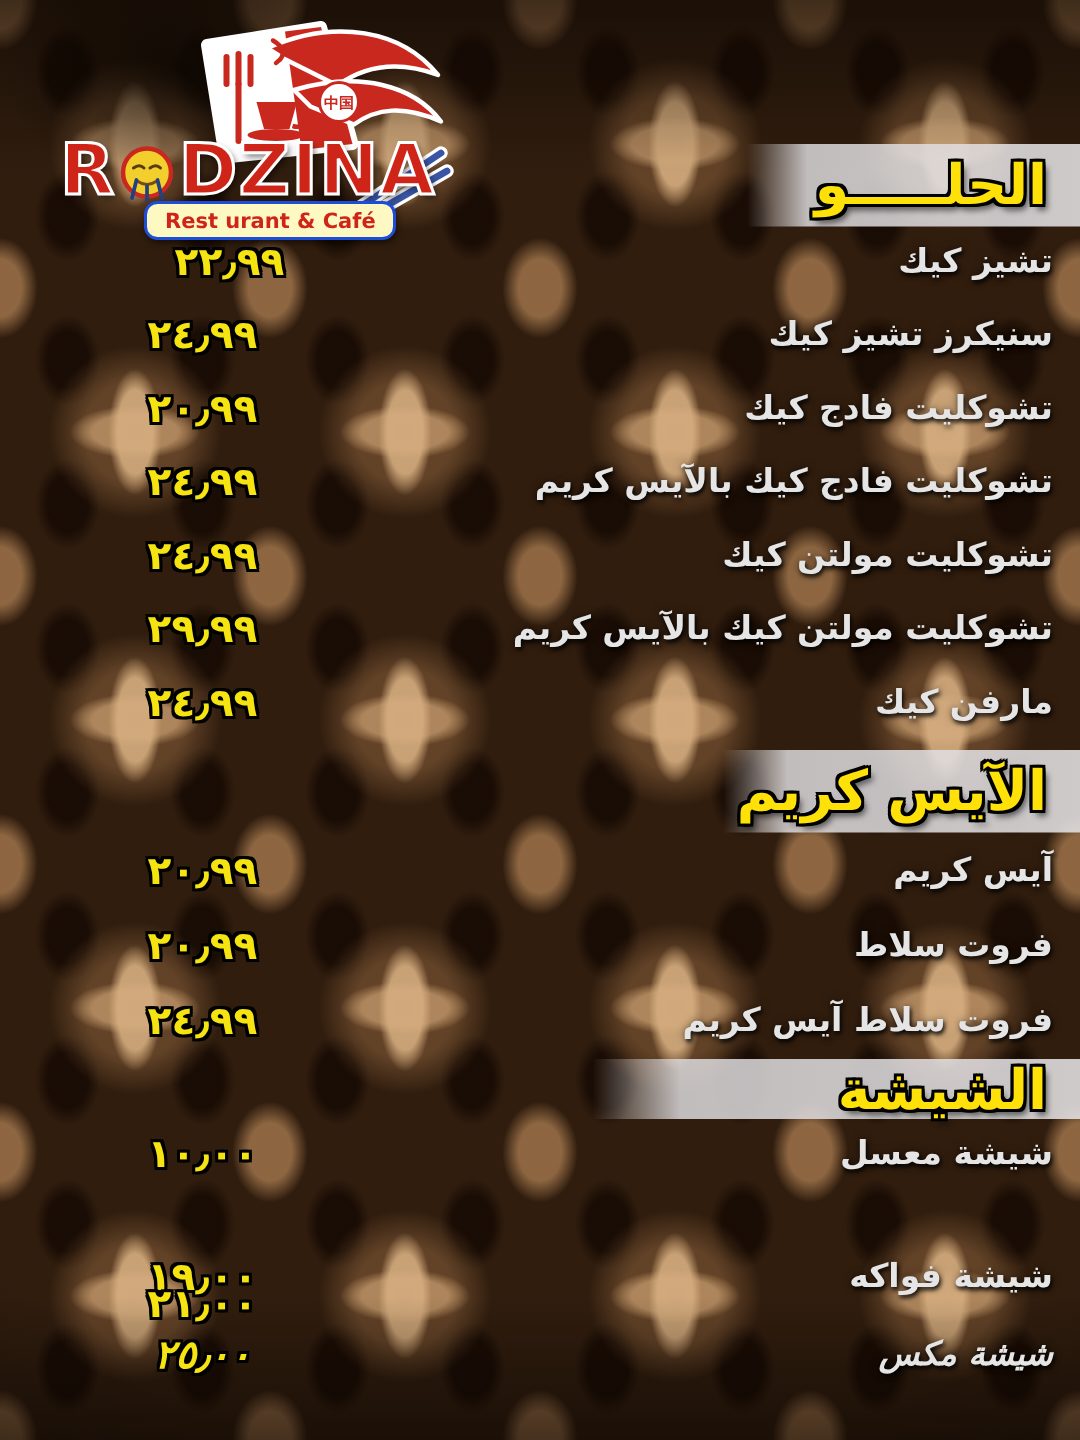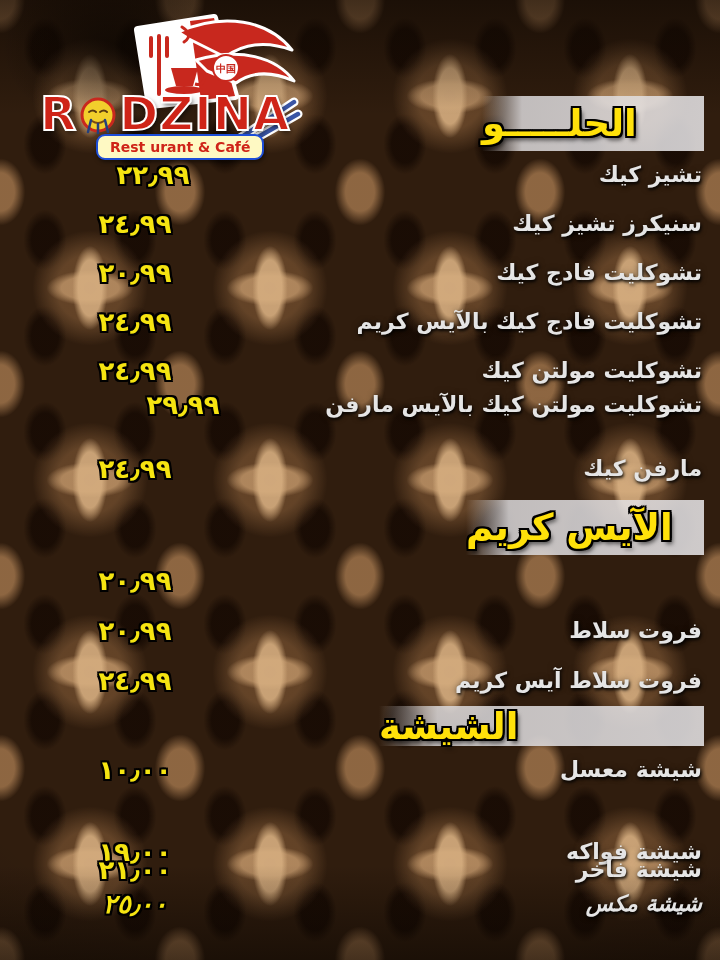--- a/index.html
+++ b/index.html
@@ -50,22 +50,22 @@
   }
   .face-wrap{width:40px; height:40px; margin:4px 1px 0 1px; flex:0 0 auto;}
   .ribbon{
     position:absolute; left:58px; top:126px;
     background:#fef9c3; border:2px solid #1d4ed8; border-radius:9px;
     padding:1px 12px 2px 12px; box-shadow:1px 2px 4px rgba(0,0,0,.5);
   }
   .ribbon span{font-size:14px; font-weight:bold; color:#cf2418; white-space:nowrap;}
   
   .band{
-    position:absolute; right:16px; height:55px;
-    display:flex; align-items:center; justify-content:flex-start;
+    position:absolute; right:0; height:55px;
+    display:flex; align-items:center; justify-content:flex-end;
     padding-right:22px; box-sizing:border-box;
     background:linear-gradient(to right, rgba(216,214,216,0) 0%, rgba(219,217,219,.85) 18%, rgba(228,226,228,.88) 100%);
   }
   .band .title{
     direction:rtl; font-size:37px; font-weight:bold; color:#ffe10a; line-height:1;
     text-shadow:-2px -2px 0 #000, 2px -2px 0 #000, -2px 2px 0 #000, 2px 2px 0 #000,
                  -2px 0 0 #000, 2px 0 0 #000, 0 -2px 0 #000, 0 2px 0 #000, 3px 4px 4px rgba(0,0,0,.6);
   }
   
   .row{
@@ -163,34 +163,35 @@
     <span class="name">تشوكليت فادج كيك</span>
   </div>
   <div class="row" style="top:297px;">
     <span class="price">٢٤٫٩٩</span>
     <span class="name">تشوكليت فادج كيك بالآيس كريم</span>
   </div>
   <div class="row" style="top:346px;">
     <span class="price">٢٤٫٩٩</span>
     <span class="name">تشوكليت مولتن كيك</span>
   </div>
-  <div class="row" style="top:380px;margin-left:48px;">
+  <div class="row" style="top:395px;">
     <span class="price">٢٩٫٩٩</span>
-    <span class="name">تشوكليت مولتن كيك بالآيس مارفن</span>
+    <span class="name">تشوكليت مولتن كيك بالآيس كريم</span>
   </div>
   <div class="row" style="top:444px;">
     <span class="price">٢٤٫٩٩</span>
     <span class="name">مارفن كيك</span>
   </div>
 
   <div class="band" style="top:500px; width:238px;">
     <span class="title">الآيس كريم</span>
   </div>
   <div class="row" style="top:556px;">
     <span class="price">٢٠٫٩٩</span>
+    <span class="name">آيس كريم</span>
   </div>
   <div class="row" style="top:606px;">
     <span class="price">٢٠٫٩٩</span>
     <span class="name">فروت سلاط</span>
   </div>
   <div class="row" style="top:656px;">
     <span class="price">٢٤٫٩٩</span>
     <span class="name">فروت سلاط آيس كريم</span>
   </div>
 
@@ -200,19 +201,18 @@
   <div class="row" style="top:745px;">
     <span class="price">١٠٫٠٠</span>
     <span class="name">شيشة معسل</span>
   </div>
   <div class="row" style="top:827px;">
     <span class="price">١٩٫٠٠</span>
     <span class="name">شيشة فواكه</span>
   </div>
   <div class="row" style="top:845px;">
     <span class="price">٢١٫٠٠</span>
-    <span class="name">شيشة فاخر</span>
   </div>
   <div class="row" style="top:879px;font-style:italic;">
     <span class="price">٢٥٫٠٠</span>
     <span class="name">شيشة مكس</span>
   </div>
 </div>
 
 </body></html>

